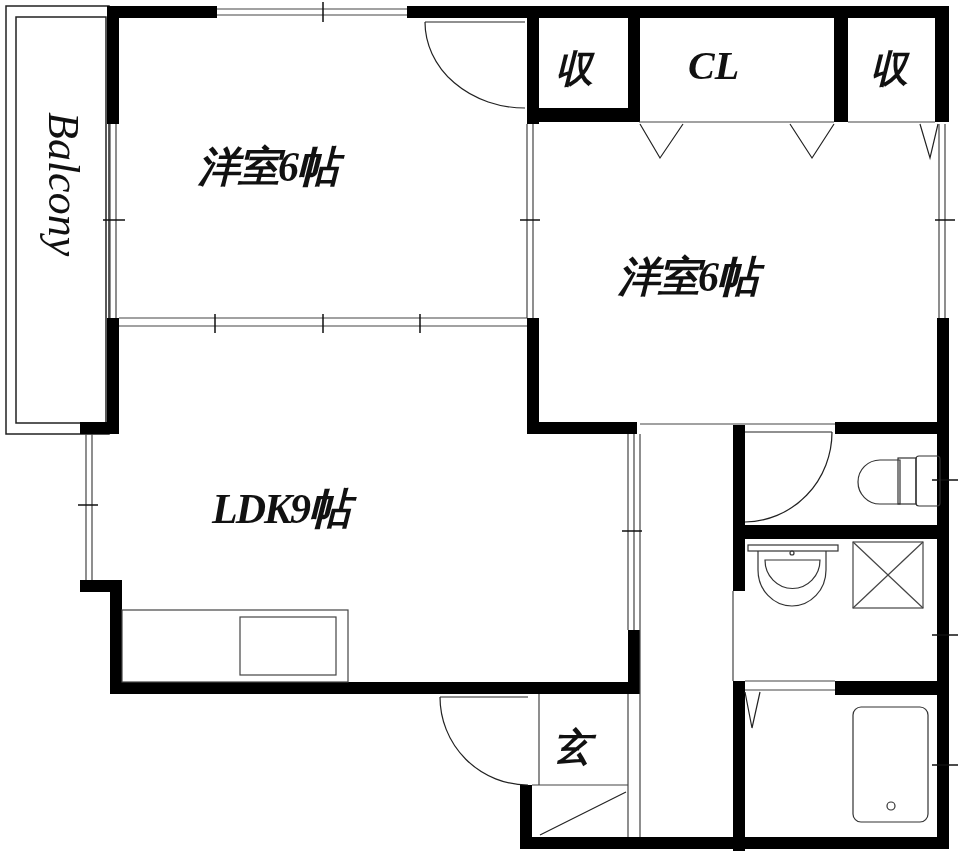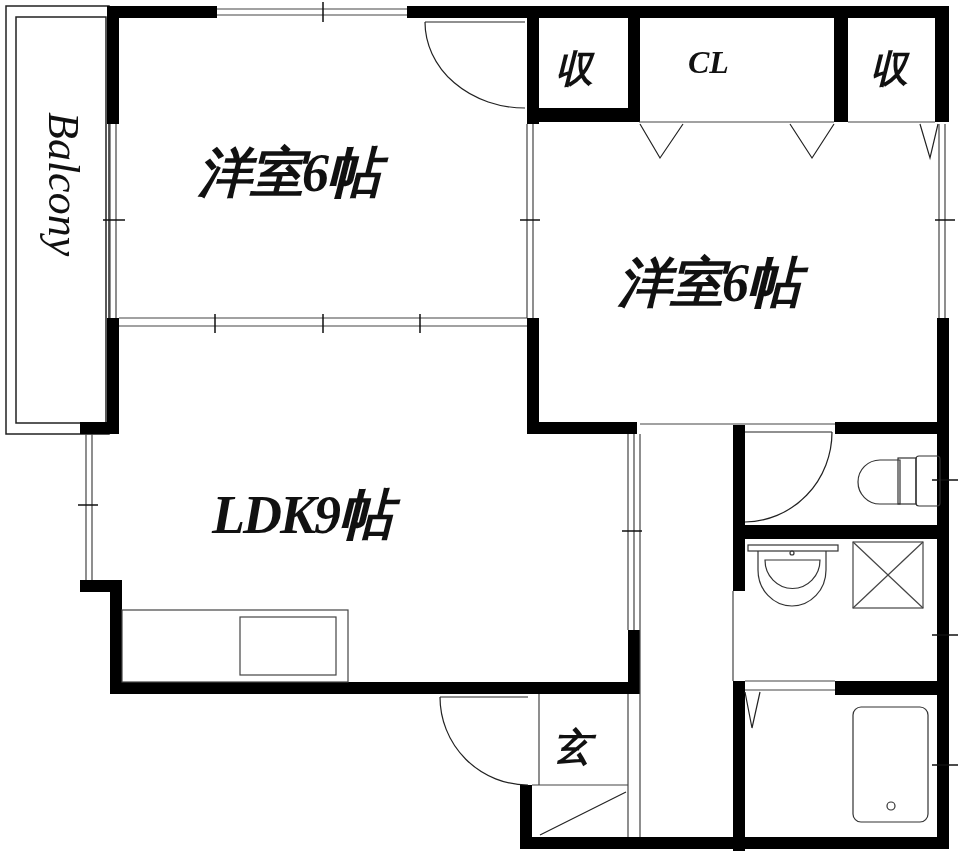--- a/index.html
+++ b/index.html
@@ -7,22 +7,22 @@
   #plan { position:absolute; left:0; top:0; width:960px; height:857px; }
   .lbl {
     position:absolute;
     font-family:"Liberation Serif","DejaVu Serif",serif;
     font-style:italic;
     font-weight:bold;
     color:#111111;
     white-space:nowrap;
     line-height:1;
   }
-  .room-lg { font-size:54px; letter-spacing:-2px; }
-  .room-md { font-size:32px; }
+  .room-lg { font-size:42px; letter-spacing:-2px; }
+  .room-md { font-size:40px; }
   .room-sm { font-size:38px; }
   .balcony-lbl {
     font-size:44px;
     font-weight:normal;
     transform-origin:left top;
     transform:rotate(90deg);
   }
 </style>
 </head>
 <body>

